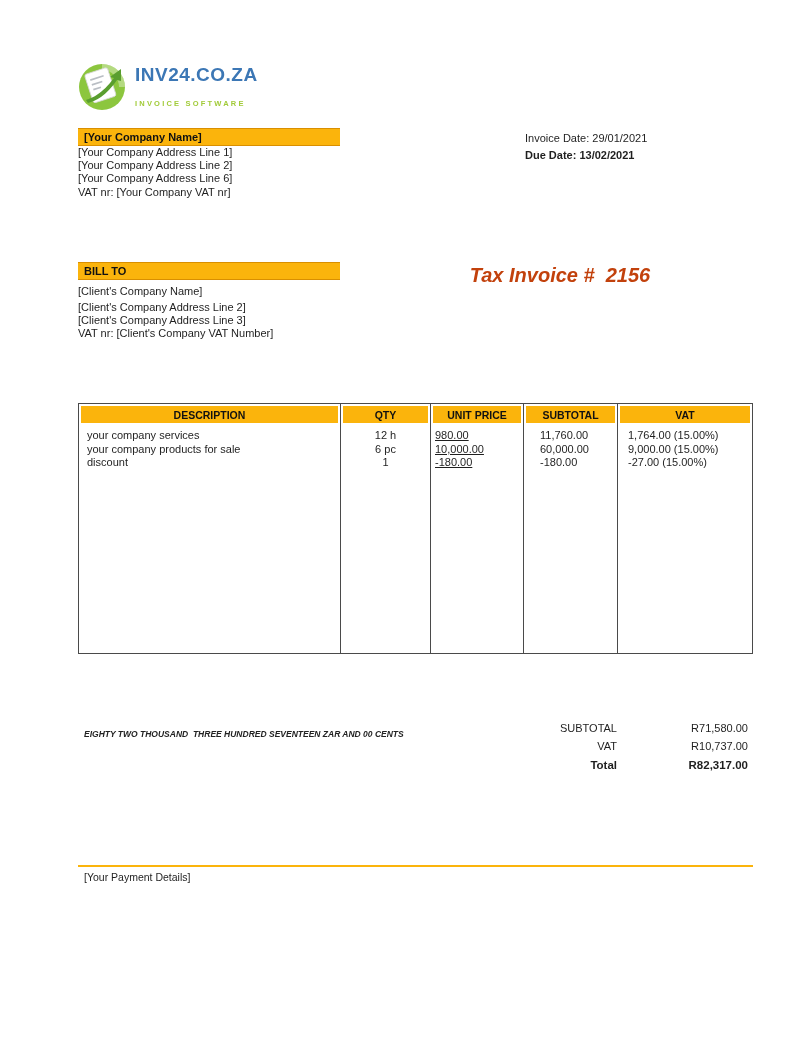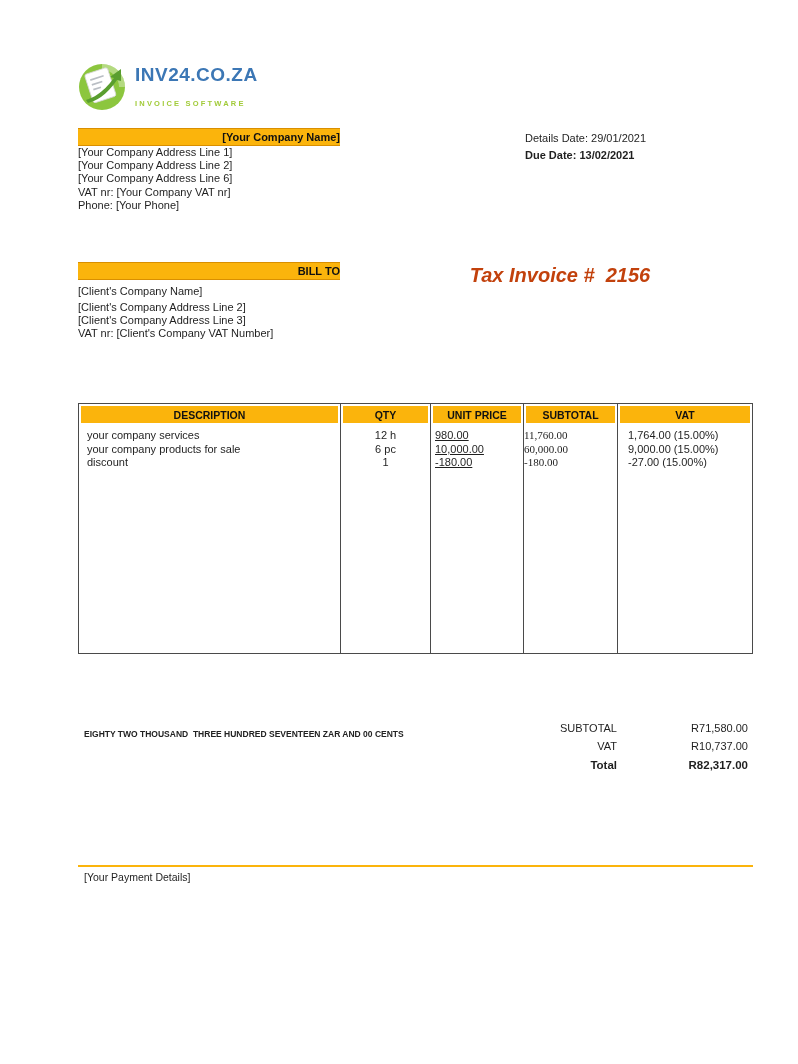--- a/index.html
+++ b/index.html
@@ -29,21 +29,20 @@
   .gold-bar {
     background: #fbb40c;
     border-top: 1px solid #d98f00;
     border-bottom: 1px solid #d98f00;
     height: 18px;
     line-height: 16px;
     font-weight: bold;
     font-size: 11px;
     padding-left: 6px;
     color: #111;
-    text-align: right;
   }
 
   
   .company-block { position: absolute; left: 78px; top: 128px; width: 262px; }
   .addr-lines { font-size: 11px; line-height: 13.2px; color: #1f1f1f; }
   .addr-lines div { white-space: pre-wrap; }
 
   
   .dates { position: absolute; left: 525px; top: 130px; font-size: 11px; line-height: 16.5px; }
   .dates .bold-line { font-weight: bold; }
@@ -73,27 +72,27 @@
   .th.bordered, .col.bordered { border-left: 1px solid #4a4a4a; }
   .th-fill {
     background: #fbb40c; height: 100%;
     display: flex; align-items: center; justify-content: center;
     font-size: 10.5px; font-weight: bold; color: #111;
   }
   .col { padding-top: 4px; font-size: 11px; line-height: 13.5px; overflow: hidden; }
   .col.c-desc  { padding-left: 8px; }
   .col.c-qty   { text-align: center; }
   .col.c-price { padding-left: 4px; text-decoration: underline; }
-  .col.c-sub   { padding-left: 0; font-family: Liberation Serif, serif; }
+  .col.c-sub   { padding-left: 16px; }
   .col.c-vat   { padding-left: 10px; }
 
   
   .amount-words {
     position: absolute; left: 84px; top: 729px; width: 430px;
-    font-size: 8.5px; font-weight: bold; 
+    font-size: 8.5px; font-weight: bold; font-style: italic;
     color: #222; white-space: pre-wrap;
   }
 
   
   .totals { position: absolute; left: 430px; top: 719px; width: 318px; font-size: 11px; }
   .totals-row { display: flex; line-height: 18px; }
   .totals-label { width: 187px; text-align: right; }
   .totals-value { flex: 1; text-align: right; }
   .totals-row.grand { font-weight: bold; font-size: 11.5px; line-height: 20px; }
 
@@ -124,27 +123,26 @@
     </div>
   </div>
 
   <div class="company-block">
     <div class="gold-bar">[Your Company Name]</div>
     <div class="addr-lines">
       <div>[Your Company Address Line 1]</div>
       <div>[Your Company Address Line 2]</div>
       <div>[Your Company Address Line 6]</div>
       <div>VAT nr: [Your Company VAT nr]</div>
-      <div>Phone: [Your Phone]</div>
     </div>
   </div>
 
   <div class="dates">
     <div>
-      <span>Details Date:</span>
+      <span>Invoice Date:</span>
       <span>29/01/2021</span>
     </div>
     <div class="bold-line">
       <span>Due Date:</span>
       <span>13/02/2021</span>
     </div>
   </div>
 
   <div class="client-block">
     <div class="gold-bar">BILL TO</div>

